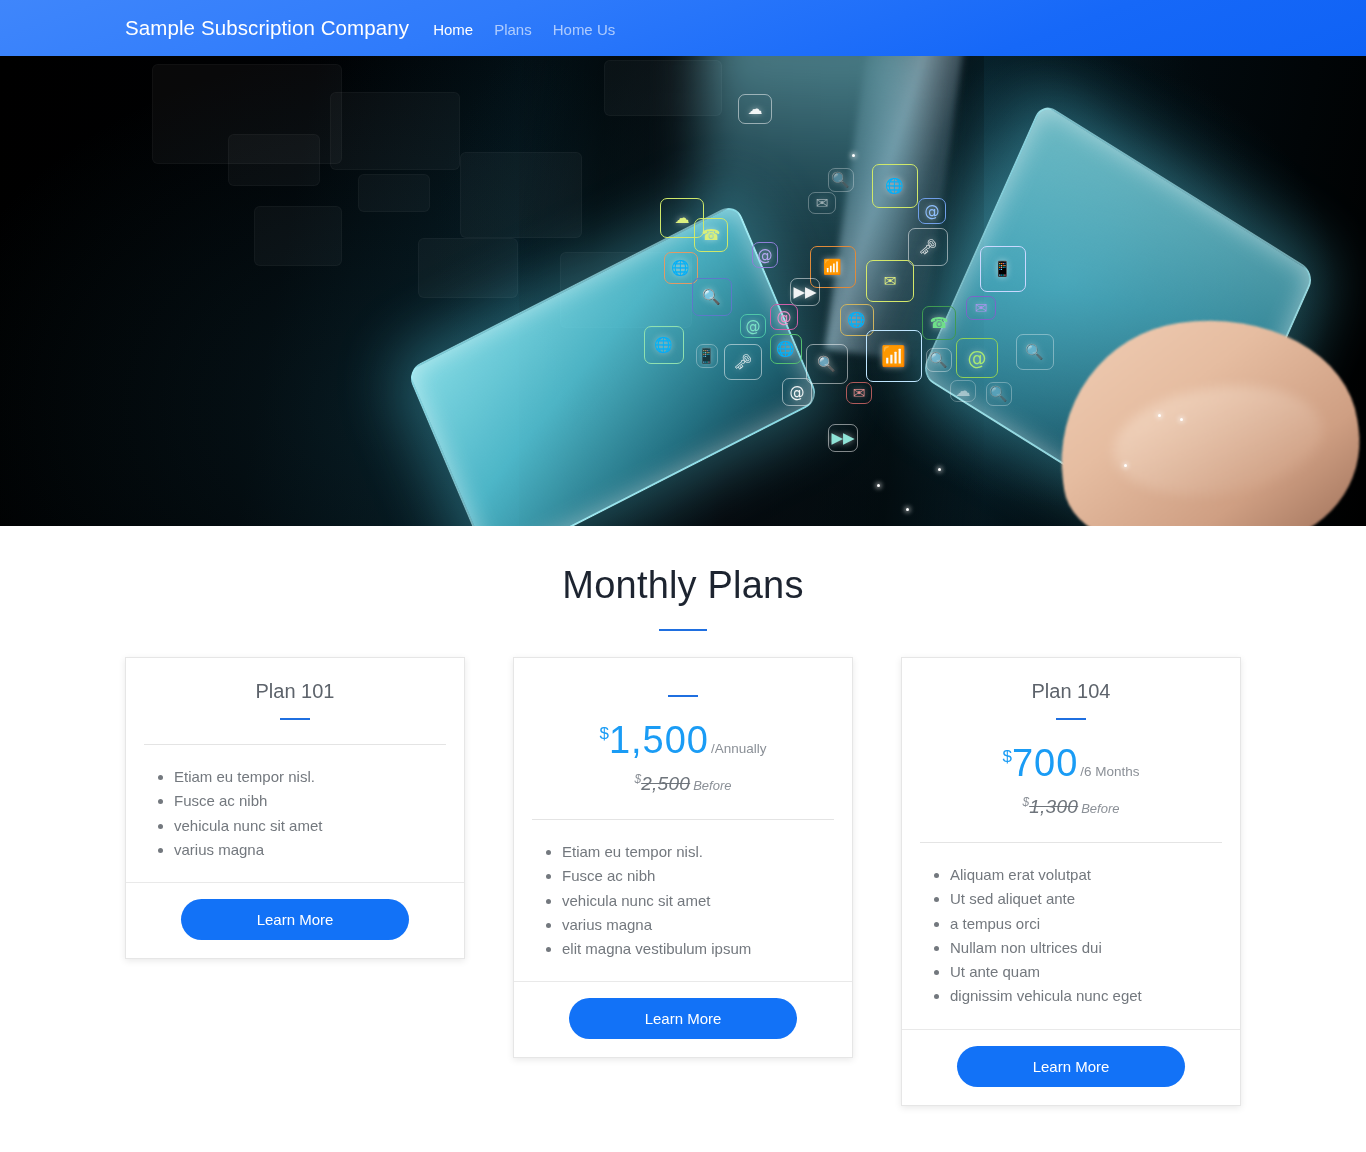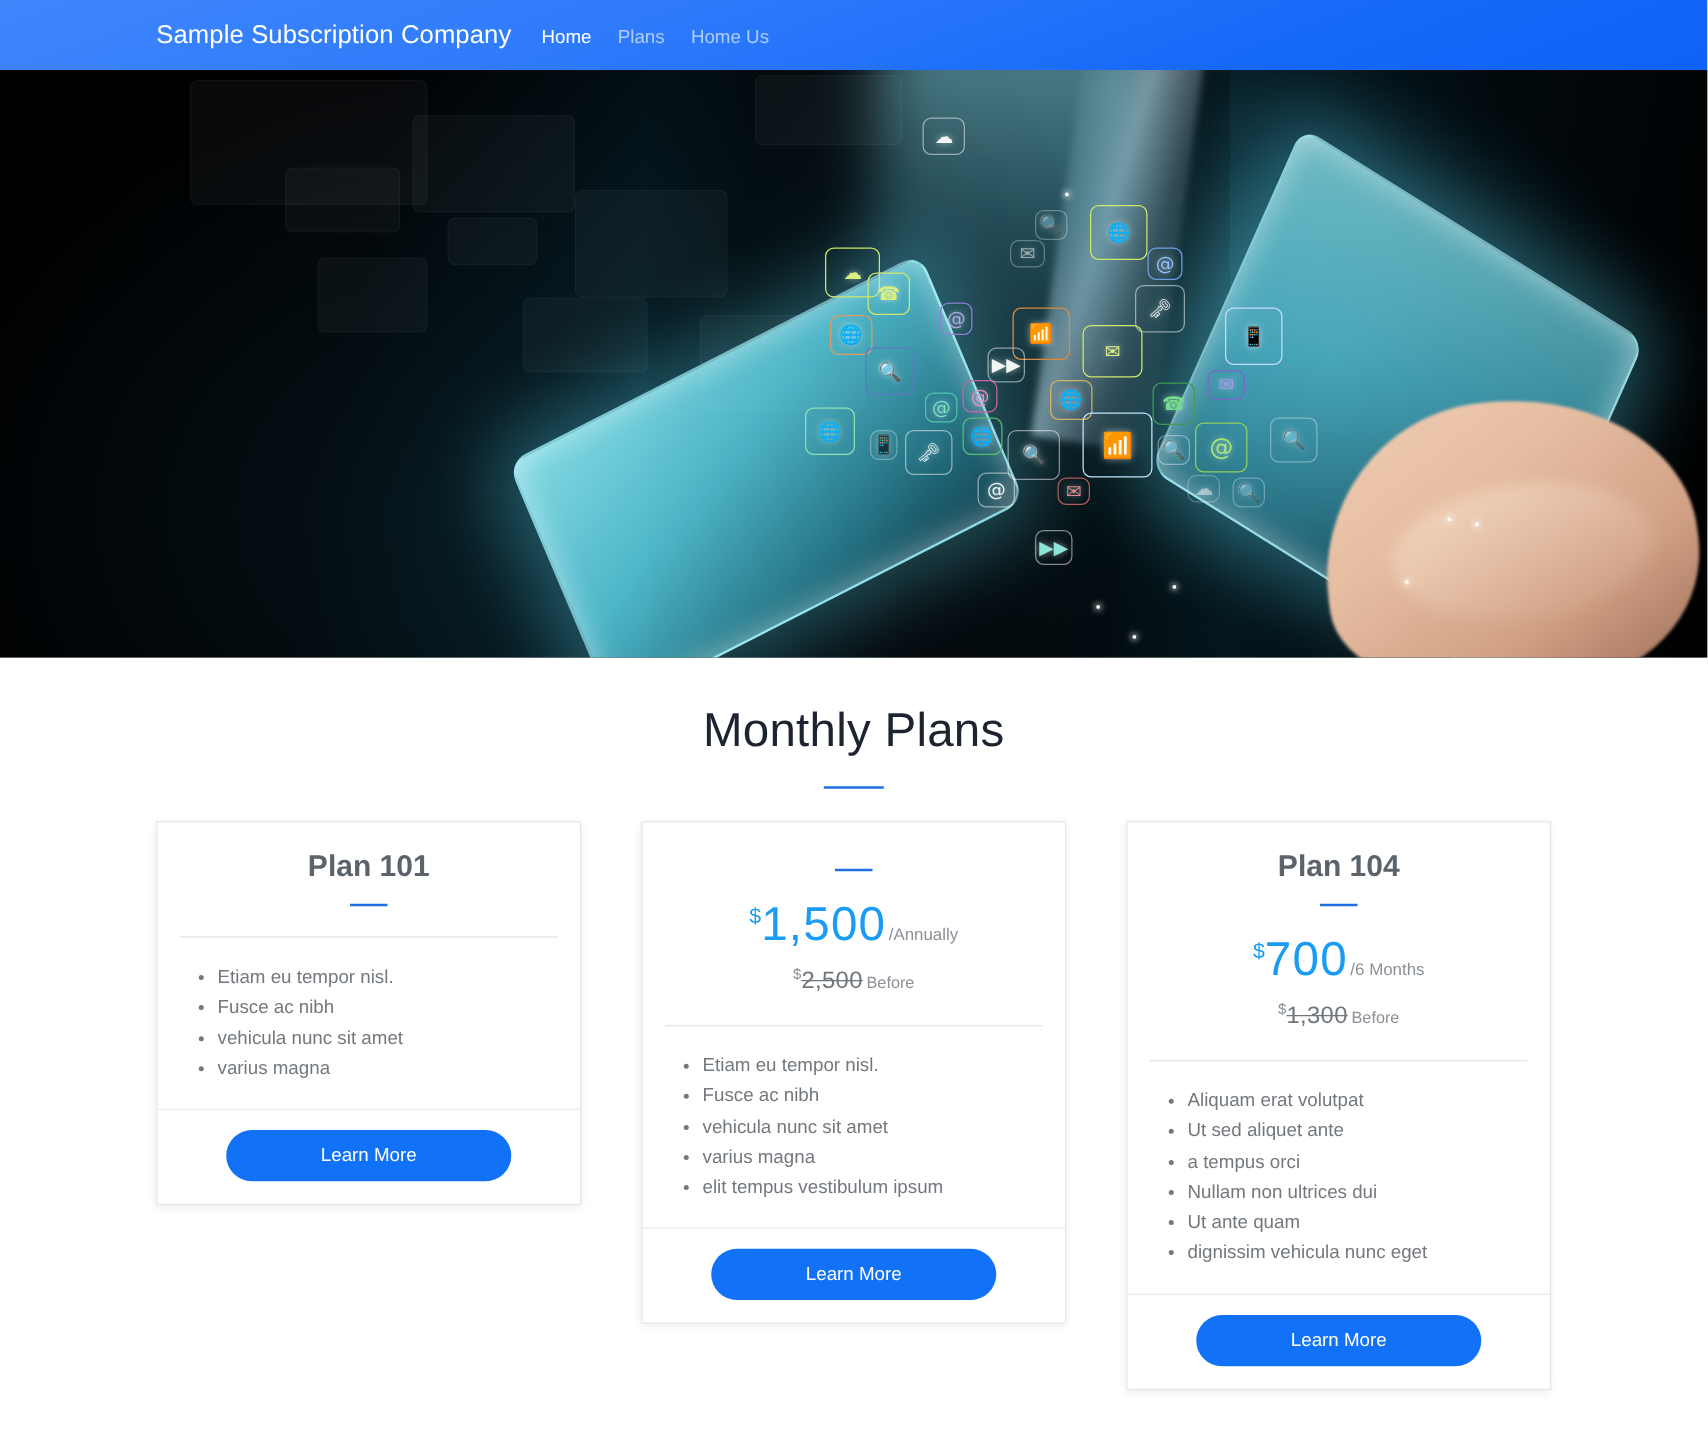--- a/index.html
+++ b/index.html
@@ -216,23 +216,23 @@
     box-shadow: 0 2px 7px rgba(0,0,0,0.09);
     display: flex;
     flex-direction: column;
   }
 
   .card-head {
     padding: 22px 22px 0;
     text-align: center;
   }
   .plan-name {
-    font-size: 24px;
+    font-size: 20px;
     color: #5d636b;
-    font-weight: 700;
+    font-weight: 400;
   }
   .plan-rule {
     width: 30px; height: 2px;
     background: #1f6fe0;
     margin: 15px auto 0;
   }
 
   .price-block {
     text-align: center;
     padding: 22px 18px 0;
@@ -253,20 +253,21 @@
   .period {
     font-size: 13.5px;
     color: #8b9097;
     margin-left: 2px;
   }
 
   .old-price {
     text-align: center;
     margin-top: 10px;
     white-space: nowrap;
+    font-style: italic;
   }
   .old-cur {
     font-size: 12px;
     color: #8b9097;
     vertical-align: 7px;
   }
   .old-amount {
     font-size: 19px;
     color: #6f757c;
     text-decoration: line-through;
@@ -431,21 +432,21 @@
         </div>
         <div class="old-price">
           <span class="old-cur">$</span><span class="old-amount">2,500</span><span class="old-label">Before</span>
         </div>
         <div class="divider"></div>
         <ul class="features">
           <li>Etiam eu tempor nisl.</li>
           <li>Fusce ac nibh</li>
           <li>vehicula nunc sit amet</li>
           <li>varius magna</li>
-          <li>elit tempus vestibulum ipsum</li>
+          <li>elit magna vestibulum ipsum</li>
         </ul>
         <div class="card-foot">
           <button class="btn">Learn More</button>
         </div>
       </div>
 
       <div class="card card-3">
         <div class="card-head">
           <div class="plan-name">Plan 104</div>
           <div class="plan-rule"></div>

